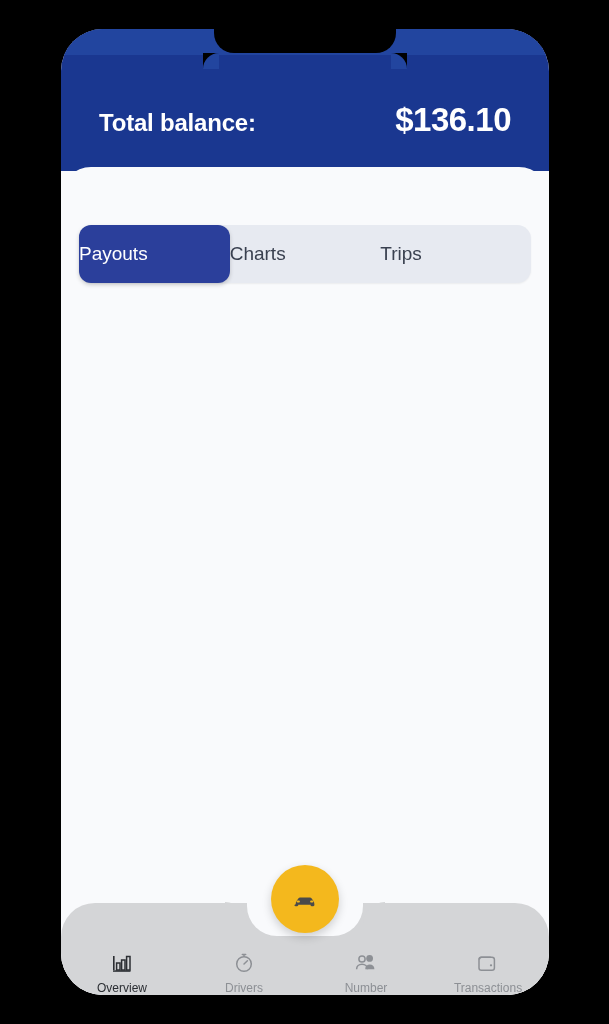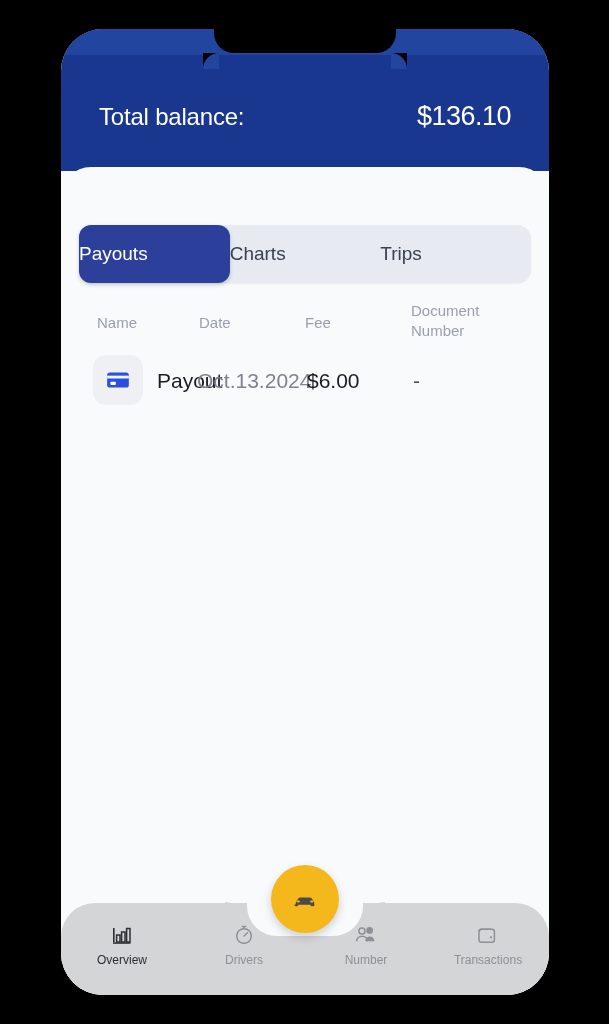--- a/index.html
+++ b/index.html
@@ -84,27 +84,27 @@
     width: 100%;
     display: flex;
     align-items: baseline;
     justify-content: space-between;
     padding: 0 38px;
     box-sizing: border-box;
   }
   .balance-label {
     color: #ffffff;
     font-size: 24px;
-    font-weight: normal;
+    font-weight: bold;
     letter-spacing: -0.2px;
   }
   .balance-amount {
     color: #ffffff;
-    font-size: 27px;
-    font-weight: normal;
+    font-size: 33px;
+    font-weight: bold;
     letter-spacing: -0.5px;
   }
 
   
   .sheet {
     position: absolute;
     left: 0;
     top: 138px;
     width: 100%;
     bottom: 0;
@@ -229,21 +229,21 @@
     width: 100%;
     height: 100%;
     display: flex;
   }
   .nav-item {
     flex: 1;
     display: flex;
     flex-direction: column;
     align-items: center;
     justify-content: flex-end;
-    padding-bottom: 28px;
+    padding-bottom: 0;
     cursor: pointer;
     user-select: none;
   }
   .nav-icon {
     height: 28px;
     display: flex;
     align-items: center;
     justify-content: center;
     margin-bottom: 4px;
   }
@@ -297,42 +297,20 @@
           <span>Payouts</span>
         </div>
         <div class="tab">
           <span>Charts</span>
         </div>
         <div class="tab">
           <span>Trips</span>
         </div>
       </div>
 
-      <div class="table">
-        <div class="thead">
-          <div class="th th-name">Name</div>
-          <div class="th th-date">Date</div>
-          <div class="th th-fee">Fee</div>
-          <div class="th th-doc">Document Number</div>
-        </div>
-
-        <div class="row">
-          <div class="cell-icon">
-            <svg width="26" height="26" viewBox="0 0 24 24" aria-hidden="true">
-              <rect x="2" y="5" width="20" height="14" rx="2.5" fill="#2a50e0"></rect>
-              <rect x="2" y="8" width="20" height="2.6" fill="#ffffff" opacity="0.95"></rect>
-              <rect x="5" y="13.5" width="5" height="3" rx="0.8" fill="#ffffff"></rect>
-            </svg>
-          </div>
-          <div class="cell cell-name">Payout</div>
-          <div class="cell cell-date">Oct.13.2024</div>
-          <div class="cell cell-fee">$6.00</div>
-          <div class="cell cell-doc">-</div>
-        </div>
-      </div>
 
       <div class="navbar">
         <div class="nav-notch"></div>
 
         <div class="fab">
           <svg width="30" height="30" viewBox="0 0 24 24" aria-hidden="true">
             <path d="M4.5 16.2c0-1 .3-1.9.8-2.6l1.2-1.9c.4-.6 1-.9 1.7-.9h7.6c.7 0 1.3.3 1.7.9l1.2 1.9c.5.7.8 1.6.8 2.6v.6c0 .5-.4.9-.9.9h-1.3c-.5 0-.9-.4-.9-.9v-.3H6.6v.3c0 .5-.4.9-.9.9H4.4c-.5 0-.9-.4-.9-.9z" fill="#4a4a4a"></path>
             <rect x="5.3" y="13.2" width="2.6" height="1.5" rx="0.7" fill="#f4b81d"></rect>
             <rect x="16.1" y="13.2" width="2.6" height="1.5" rx="0.7" fill="#f4b81d"></rect>
           </svg>

